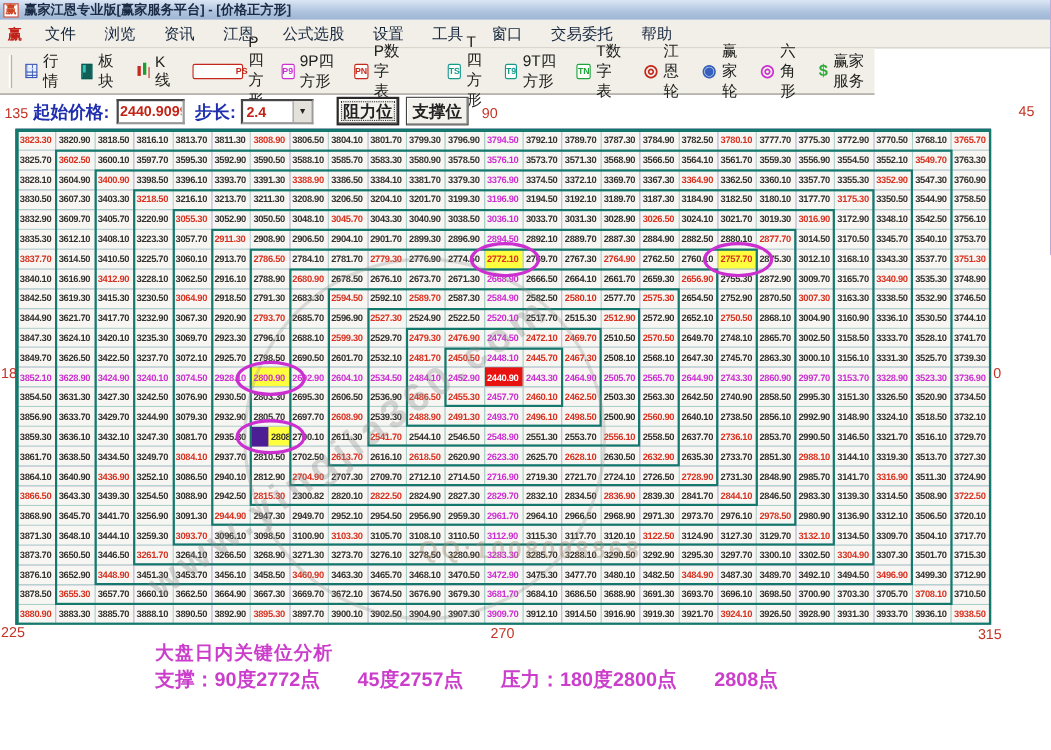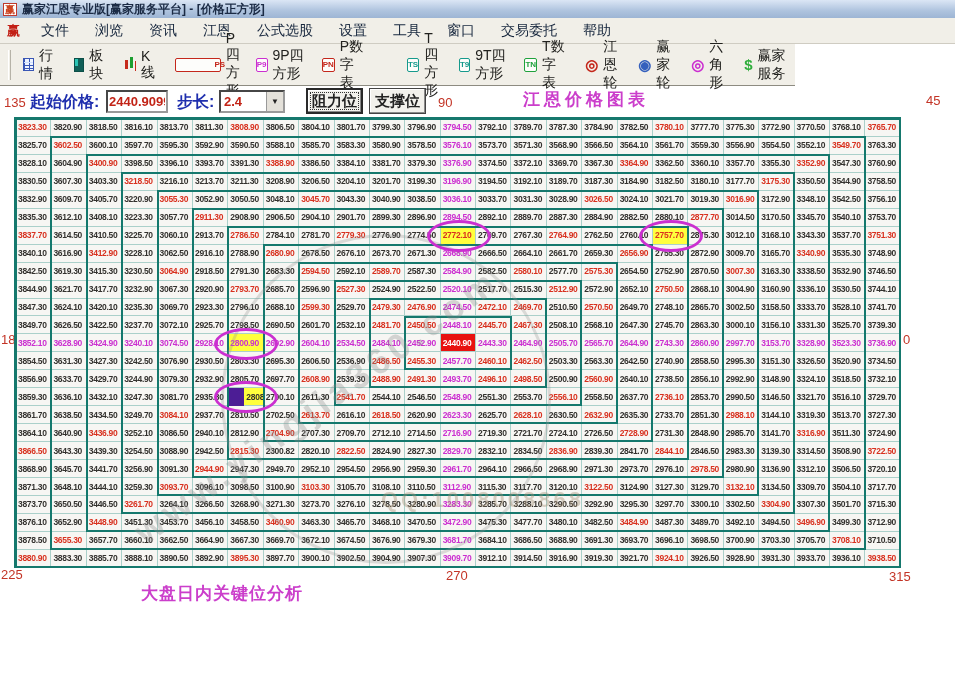--- a/index.html
+++ b/index.html
@@ -157,21 +157,20 @@
   <span class="ctl-label" style="left:30px;top:92px;">起始价格:</span>
   <input class="price-input" value="2440.9099" style="">
   <span class="ctl-label" style="left:177px;top:92px;">步长:</span>
   <div class="step-combo">
     <span class="val">2.4</span>
     <span class="combo-btn">▼</span>
   </div>
   <button class="px-btn default" style="left:306px;">阻力位</button>
   <button class="px-btn" style="left:369px;">支撑位</button>
   <span class="angle-label" style="left:438px;top:95px;">90</span>
-  <span class="chart-title">江恩价格图表</span>
   <span class="angle-label" style="left:926px;top:93px;">45</span>
 
   <span class="angle-label" style="left:1px;top:332px;">180</span>
   <span class="angle-label" style="left:903px;top:332px;">0</span>
   <span class="angle-label" style="left:1px;top:567px;">225</span>
   <span class="angle-label" style="left:446px;top:568px;">270</span>
   <span class="angle-label" style="left:889px;top:569px;">315</span>
 
   <div id="gridwrap">
     <div id="grid">
@@ -820,14 +819,15 @@
         <div class="ellipse" style="left: 622.9px; top: 100.74px; width: 64px; height: 32px;"></div>
         <div class="ellipse" style="left: 198.1px; top: 208.5px; width: 64px; height: 32px;"></div>
         <div class="ellipse" style="left: 198.1px; top: 262.38px; width: 64px; height: 32px;"></div>
       </div>
     <div class="wm wm-circle" style="left:205px;top:115px;width:330px;height:330px;"></div>
     <div class="wm wm-diag" style="left:110px;top:400px;">www.yingjia360.com</div>
     <div class="wm wm-qq" style="left:365px;top:368px;">QQ:1008008868</div>
   </div>
 
   <div class="footer-title">大盘日内关键位分析</div>
+  <div class="footer-line" id="footer-line"><span>支撑：90度2772点</span><span>45度2757点</span><span>压力：180度2800点</span><span>2808点</span></div>
 
 </div>
 
 </body></html>

